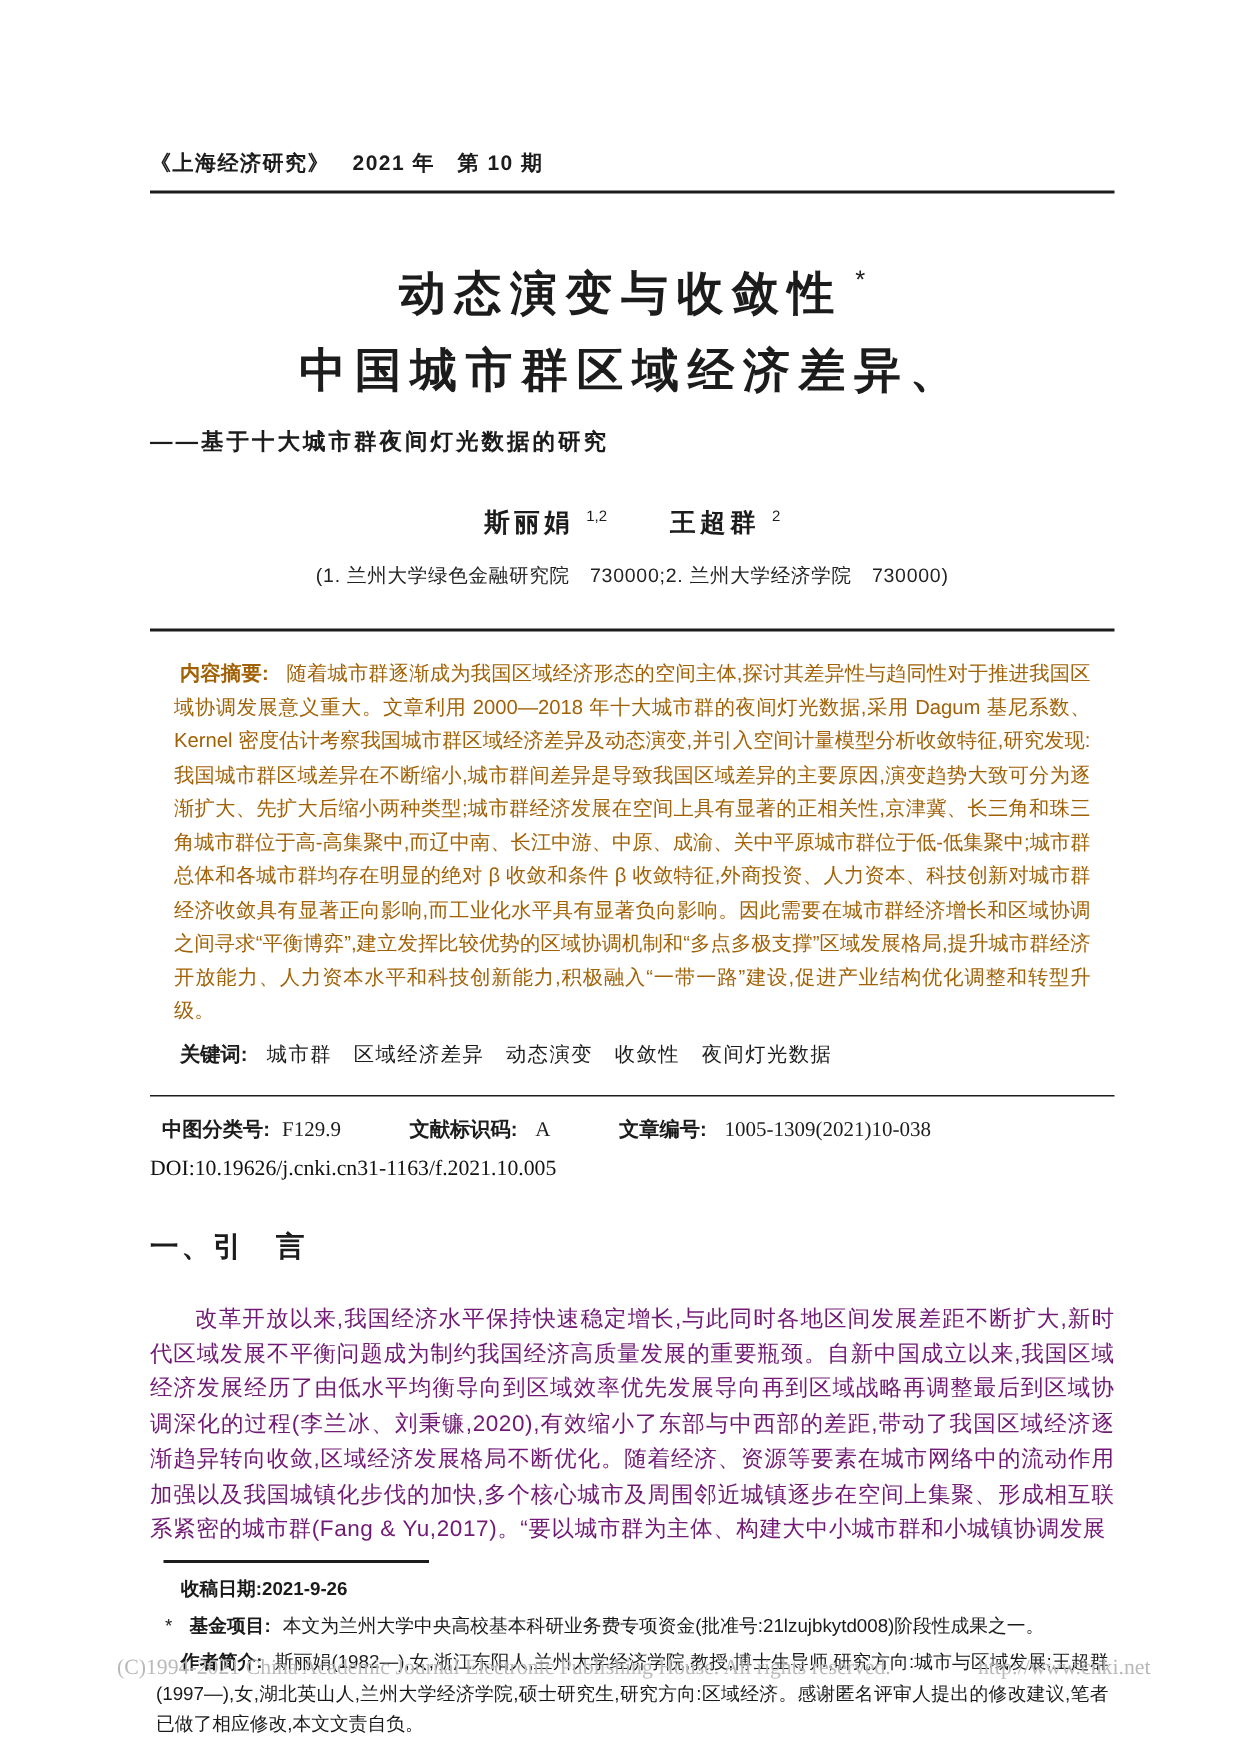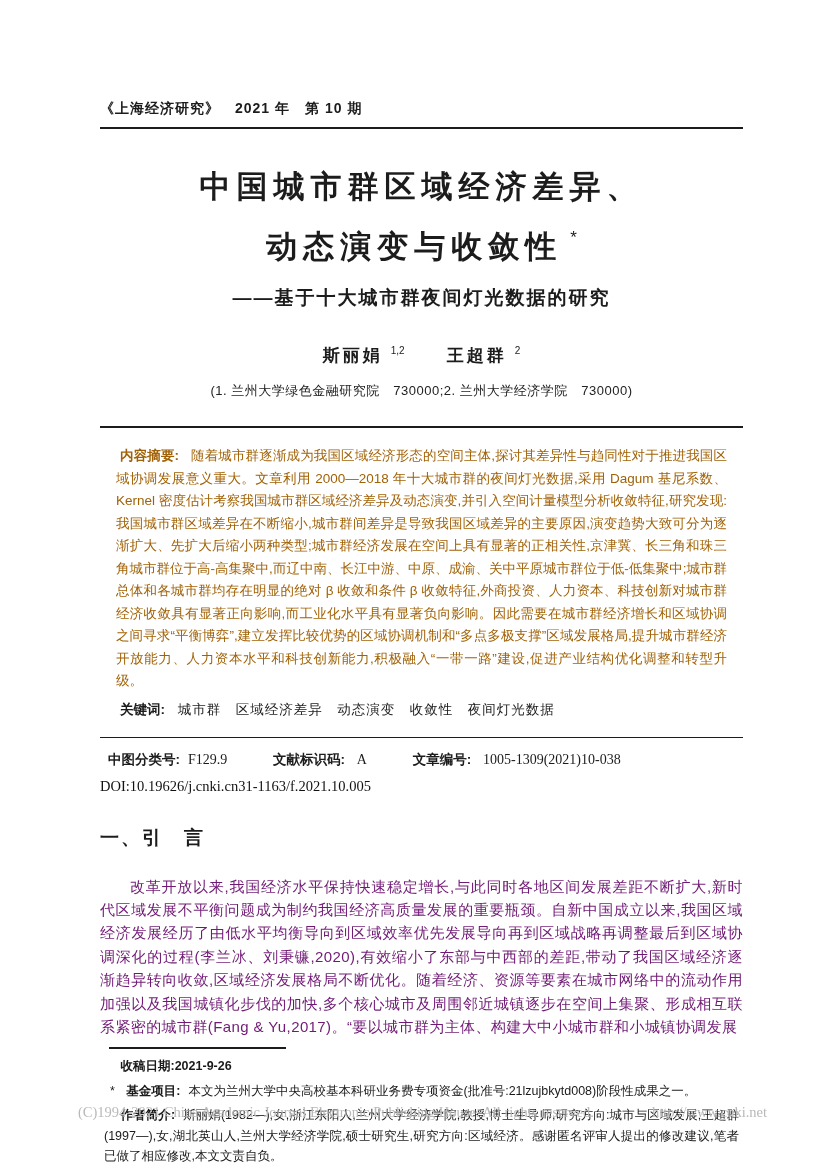--- a/index.html
+++ b/index.html
@@ -24,22 +24,22 @@
 
   
   .title {
     margin-top:34px;
     text-align:center;
     font-size:31px; font-weight:bold;
     letter-spacing:6px; line-height:47px;
   }
   .title .star { font-size:17px; vertical-align:14px; letter-spacing:0; font-weight:normal; }
   .subtitle {
-    margin-top:15px; text-align:center;
-    font-size:19px; font-weight:bold; letter-spacing:2px;
+    margin-top:15px; text-align:left;
+    font-size:15px; font-weight:bold; letter-spacing:2px;
   }
   .authors {
     margin-top:33px; text-align:center;
     font-size:17px; font-weight:600; letter-spacing:3px;
   }
   .authors sup { font-size:10px; font-weight:normal; letter-spacing:0; }
   .authors .gap { display:inline-block; width:26px; }
   .affiliation {
     margin-top:15px; text-align:center;
     font-size:13px; letter-spacing:0.5px; color:#222;
@@ -114,22 +114,22 @@
 </head>
 <body>
 
 <div class="page">
   <div class="content">
 
     <div class="journal-line">《上海经济研究》　2021 年　第 10 期</div>
     <div class="header-rule"></div>
 
     <div class="title">
+      <div><span>动态演变与收敛性</span><span class="star">*</span></div>
       <div>中国城市群区域经济差异、</div>
-      <div><span>动态演变与收敛性</span><span class="star">*</span></div>
     </div>
     <div class="subtitle">——基于十大城市群夜间灯光数据的研究</div>
 
     <div class="authors">
       <span>斯丽娟</span><sup>1,2</sup><span class="gap"></span><span>王超群</span><sup>2</sup>
     </div>
 
     <div class="affiliation">(1. 兰州大学绿色金融研究院　730000;2. 兰州大学经济学院　730000)</div>
 
     <div class="abstract-box">

